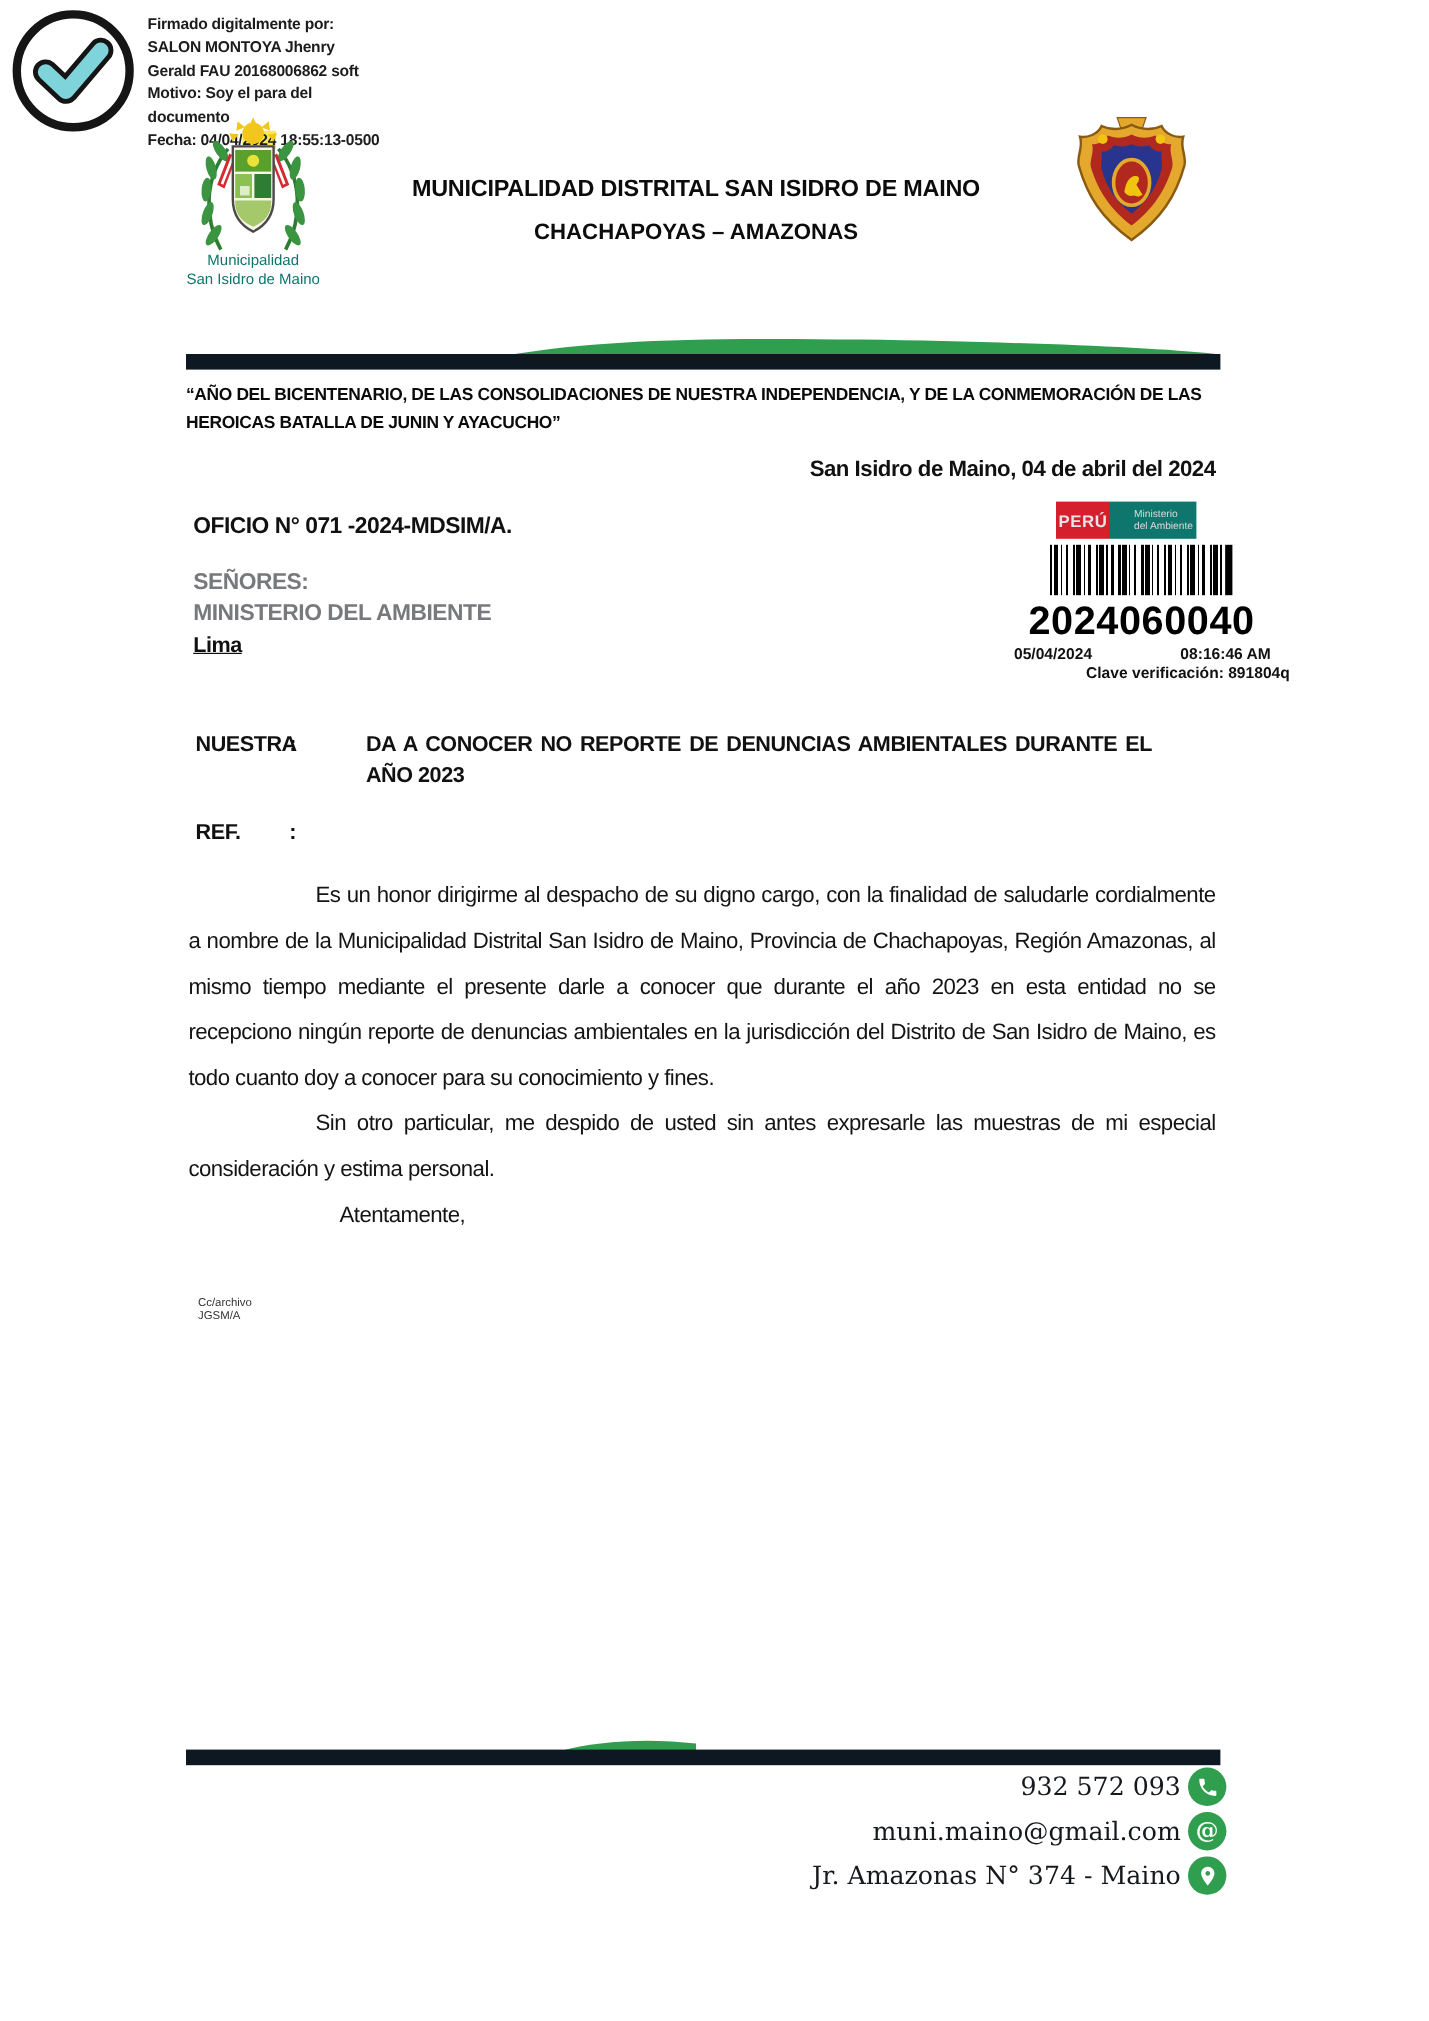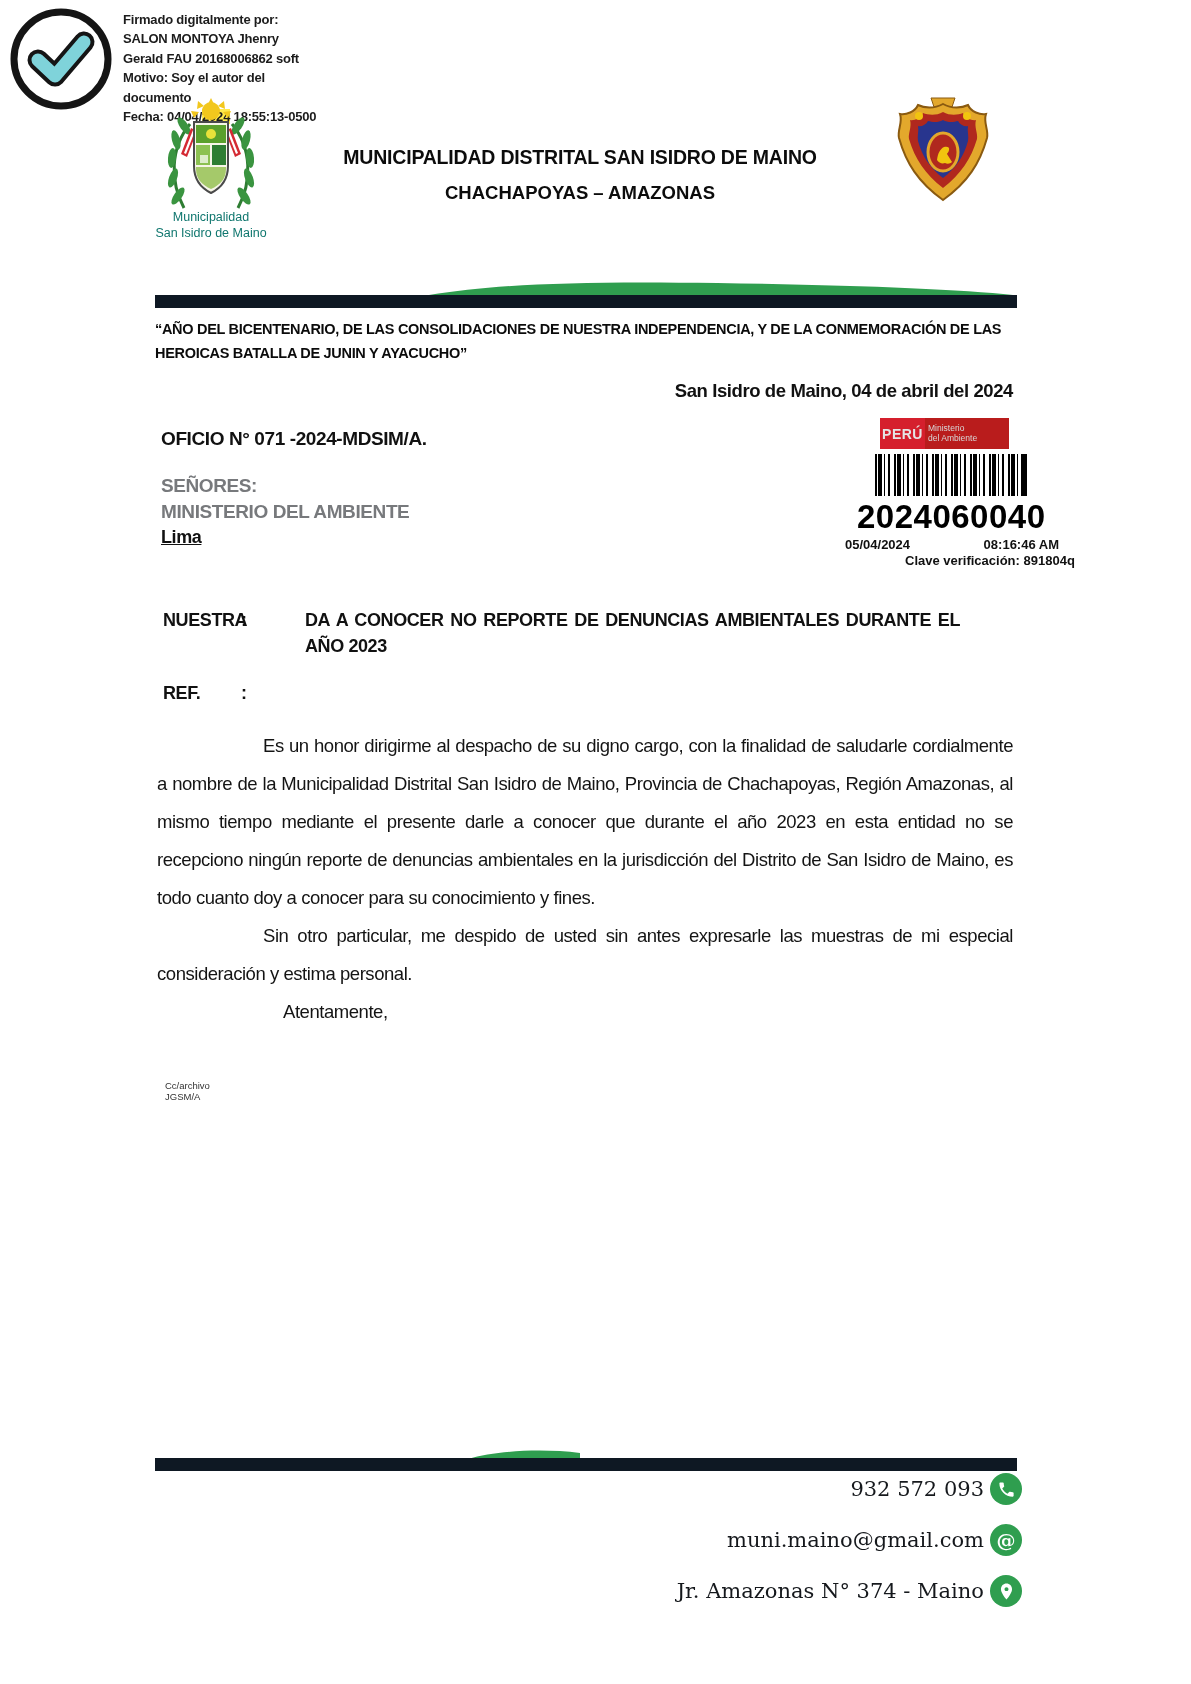--- a/index.html
+++ b/index.html
@@ -37,21 +37,21 @@
   .oficio{position:absolute;left:161px;top:428px;font-size:19px;font-weight:bold}
   .senores{position:absolute;left:161px;top:475px;font-size:19px;font-weight:bold;color:#77797c}
   .ministerio{position:absolute;left:161px;top:501px;font-size:19px;font-weight:bold;color:#77797c}
   .lima{position:absolute;left:161px;top:527px;font-size:18px;font-weight:bold;text-decoration:underline}
 
   
   .stamp{position:absolute;left:845px;top:418px;width:250px}
   .stamp-head{display:flex;margin-left:35px;height:31px}
   .peru-box{width:45px;background:#d51f2d;color:#e5e5e5;font-weight:bold;font-size:14px;
             display:flex;align-items:center;justify-content:center;letter-spacing:.5px}
-  .min-box{width:84px;background:#b91c1c;color:#d9d9d9;font-size:8.5px;line-height:9.5px;padding:6px 0 0 3px}
+  .min-box{width:72px;background:#0f766e;color:#d9d9d9;font-size:8.5px;line-height:9.5px;padding:6px 0 0 20px}
   .barcode{margin-left:30px;margin-top:5px;width:152px;height:42px;border-right:6px solid #000;
            background-image:repeating-linear-gradient(90deg,#000 0 2px,#fff 2px 3px,#000 3px 7px,#fff 7px 9px,#000 9px 10px,#fff 10px 13px,#000 13px 15px,#fff 15px 19px)}
   .stamp-num{margin-left:12px;width:176px;text-align:center;font-size:33px;font-weight:bold;letter-spacing:.5px;margin-top:2px;color:#000}
   .stamp-dt{display:flex;justify-content:space-between;width:214px;font-size:13px;font-weight:bold;margin-top:1px}
   .stamp-clave{margin-left:60px;font-size:13px;font-weight:bold;margin-top:1px;white-space:nowrap}
 
   
   .asunto-row{position:absolute;left:163px;top:608px;display:flex;font-weight:bold;font-size:18px;line-height:25.5px}
   .asunto-row .lbl{width:78px}
   .asunto-row .colon{width:64px}
@@ -64,21 +64,21 @@
 
   
   .letter-body{position:absolute;left:157px;top:727px;width:856px;font-size:18.5px;line-height:38px;
                letter-spacing:-0.45px;color:#141414}
   .letter-body p{text-align:justify;text-indent:106px}
   .closing{margin-left:126px}
   .cc{position:absolute;left:165px;top:1080px;font-size:9.5px;line-height:11px;color:#333}
 
   
   .contacts{position:absolute;right:169px;top:1473px;display:flex;flex-direction:column;
-            align-items:flex-end;gap:19px;font-family:"DejaVu Serif",serif}
+            align-items:flex-end;gap:5px;font-family:"DejaVu Serif",serif}
   .c-row{display:flex;align-items:center;gap:6px}
   .c-text{font-size:21px;color:#15181c}
   .c-icon{width:32px;height:32px;border-radius:50%;background:#2f9e4f;display:flex;
           align-items:center;justify-content:center;flex:0 0 auto}
   .c-icon svg{width:19px;height:19px;fill:#fff}
   .c-icon.at{color:#fff;font-size:19px;font-weight:bold}
 </style>
 </head>
 <body>
 
@@ -87,21 +87,21 @@
   <div class="sig-block">
     <svg class="check" viewBox="0 0 106 106">
       <circle cx="53" cy="53" r="47" fill="#ffffff" stroke="#151515" stroke-width="7"></circle>
       <path d="M30 54 L47 70 L76 36" fill="none" stroke="#151515" stroke-width="21" stroke-linecap="round" stroke-linejoin="round"></path>
       <path d="M30 54 L47 70 L76 36" fill="none" stroke="#7fd3da" stroke-width="13" stroke-linecap="round" stroke-linejoin="round"></path>
     </svg>
     <div class="sig-text">
       <div>Firmado digitalmente por:</div>
       <div>SALON MONTOYA Jhenry</div>
       <div>Gerald FAU 20168006862 soft</div>
-      <div>Motivo: Soy el autor del</div>
+      <div>Motivo: Soy el para del</div>
       <div>documento</div>
       <div><span>Fecha: 04/04/</span><span class="hl">2024</span><span> 18:55:13-0500</span></div>
     </div>
   </div>
 
   <svg class="emblem-left" viewBox="0 0 106 118">
     <circle cx="53" cy="13" r="9" fill="#f2c71d"></circle>
     <g fill="#f2c71d">
       <path d="M53 0l3 6h-6zM40 3l6 5-7 3zM66 3l-6 5 7 3zM33 13l8 1-5 6zM73 13l-8 1 5 6z"></path>
     </g>

